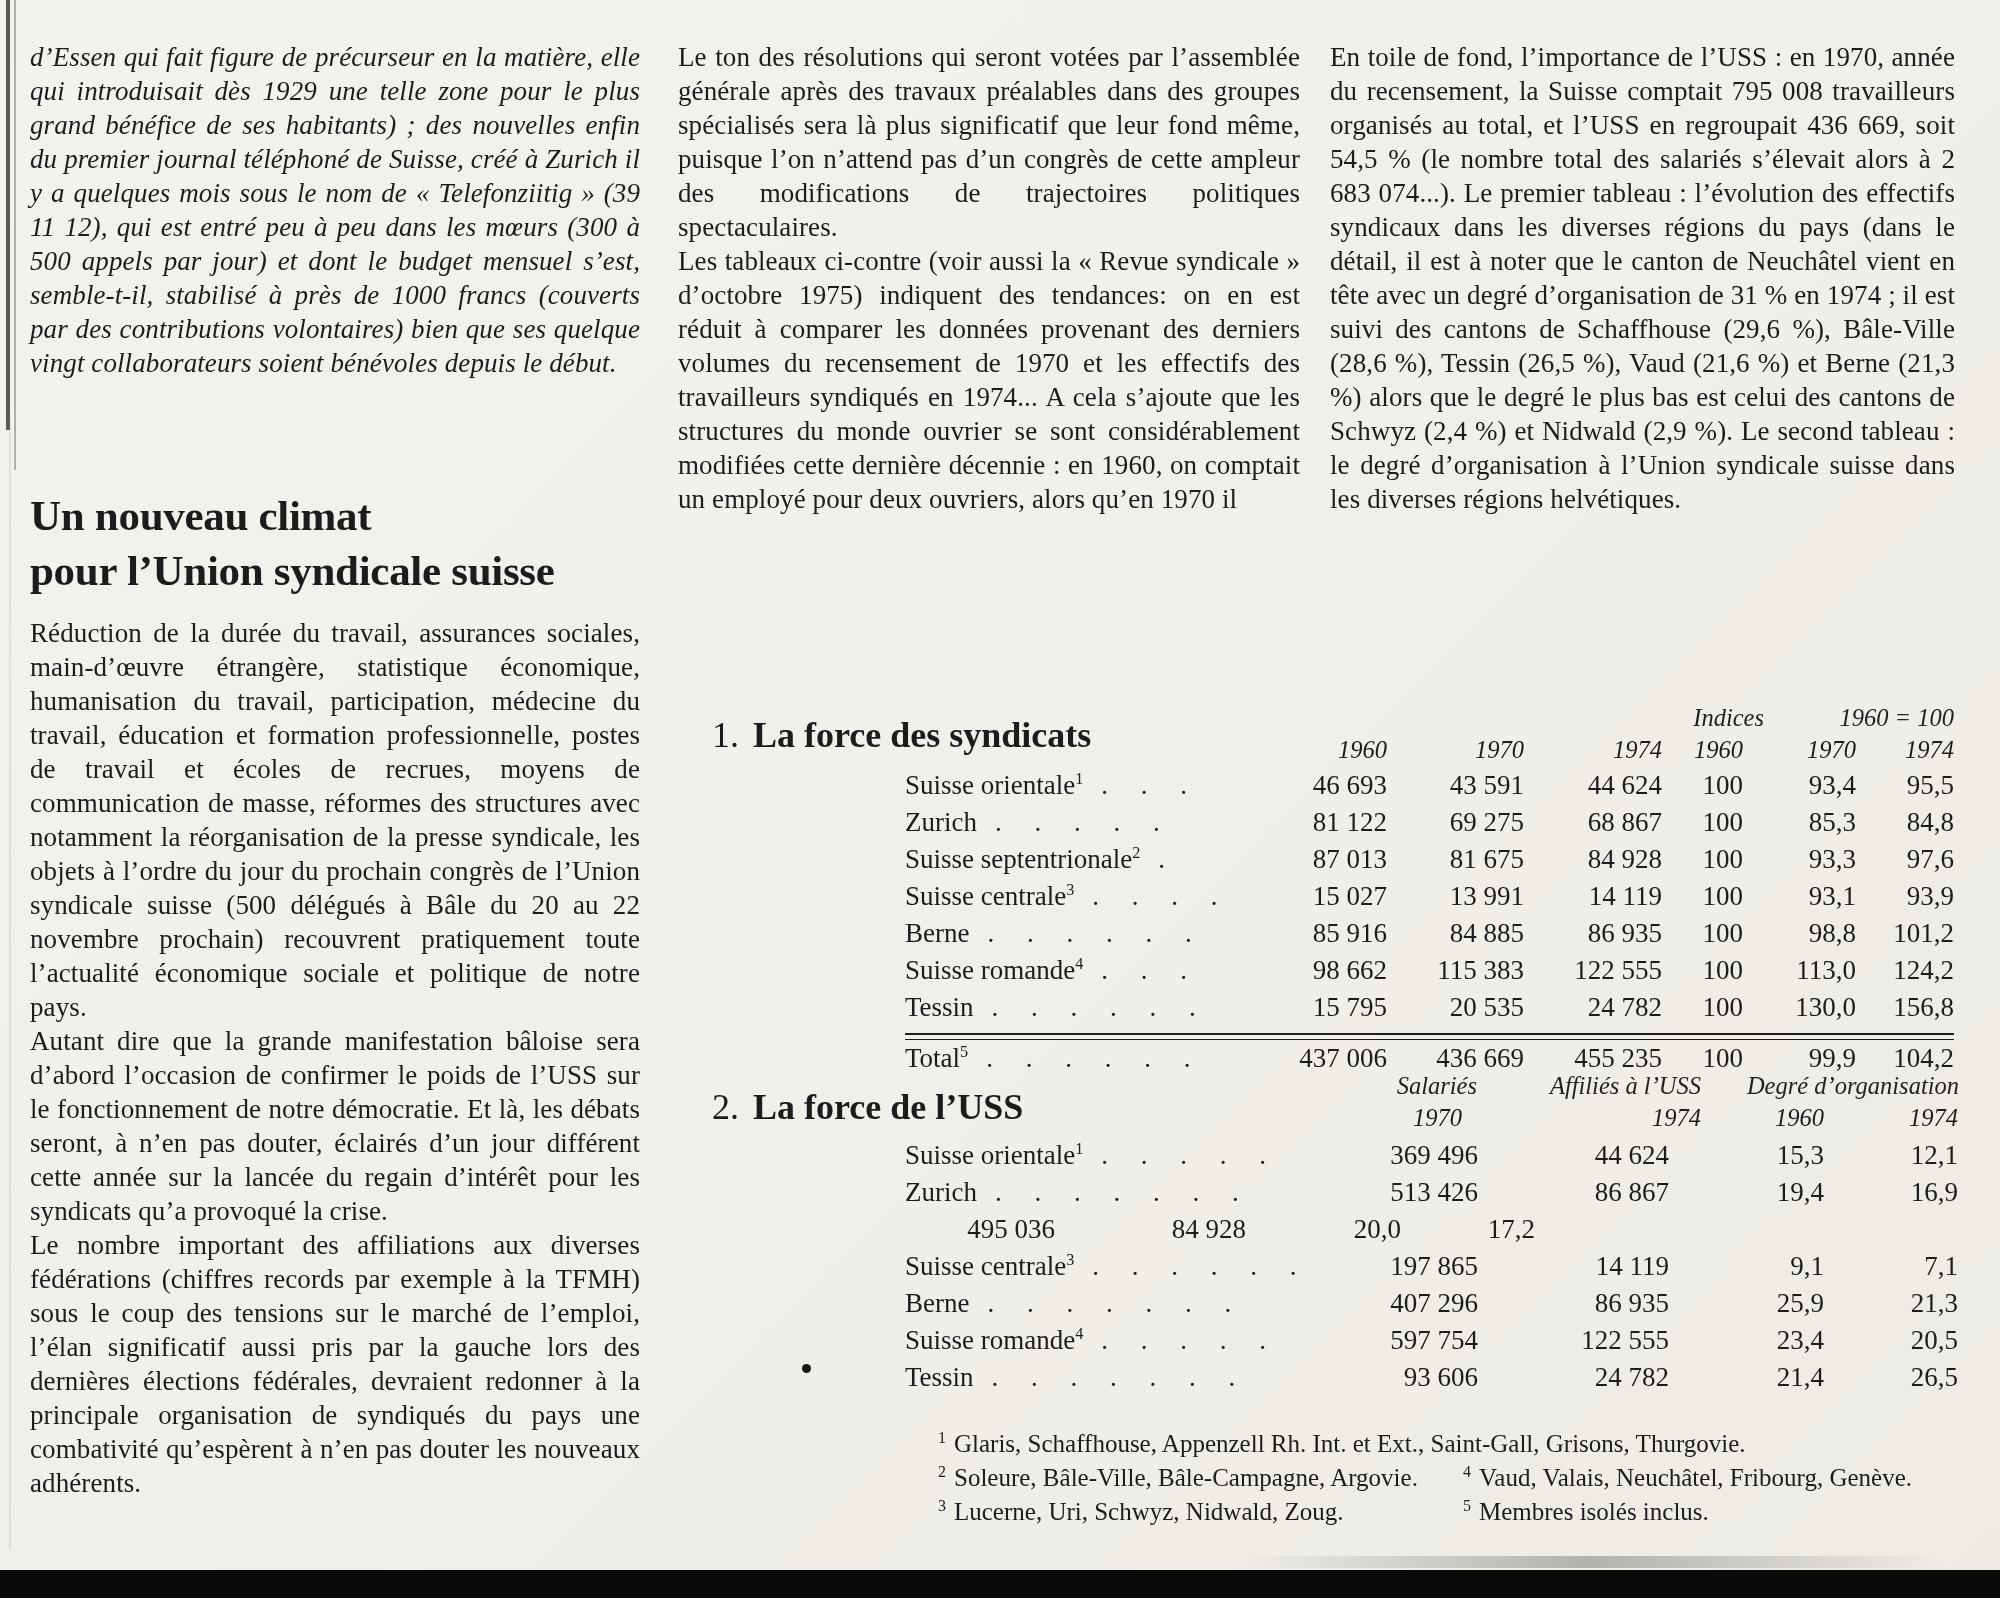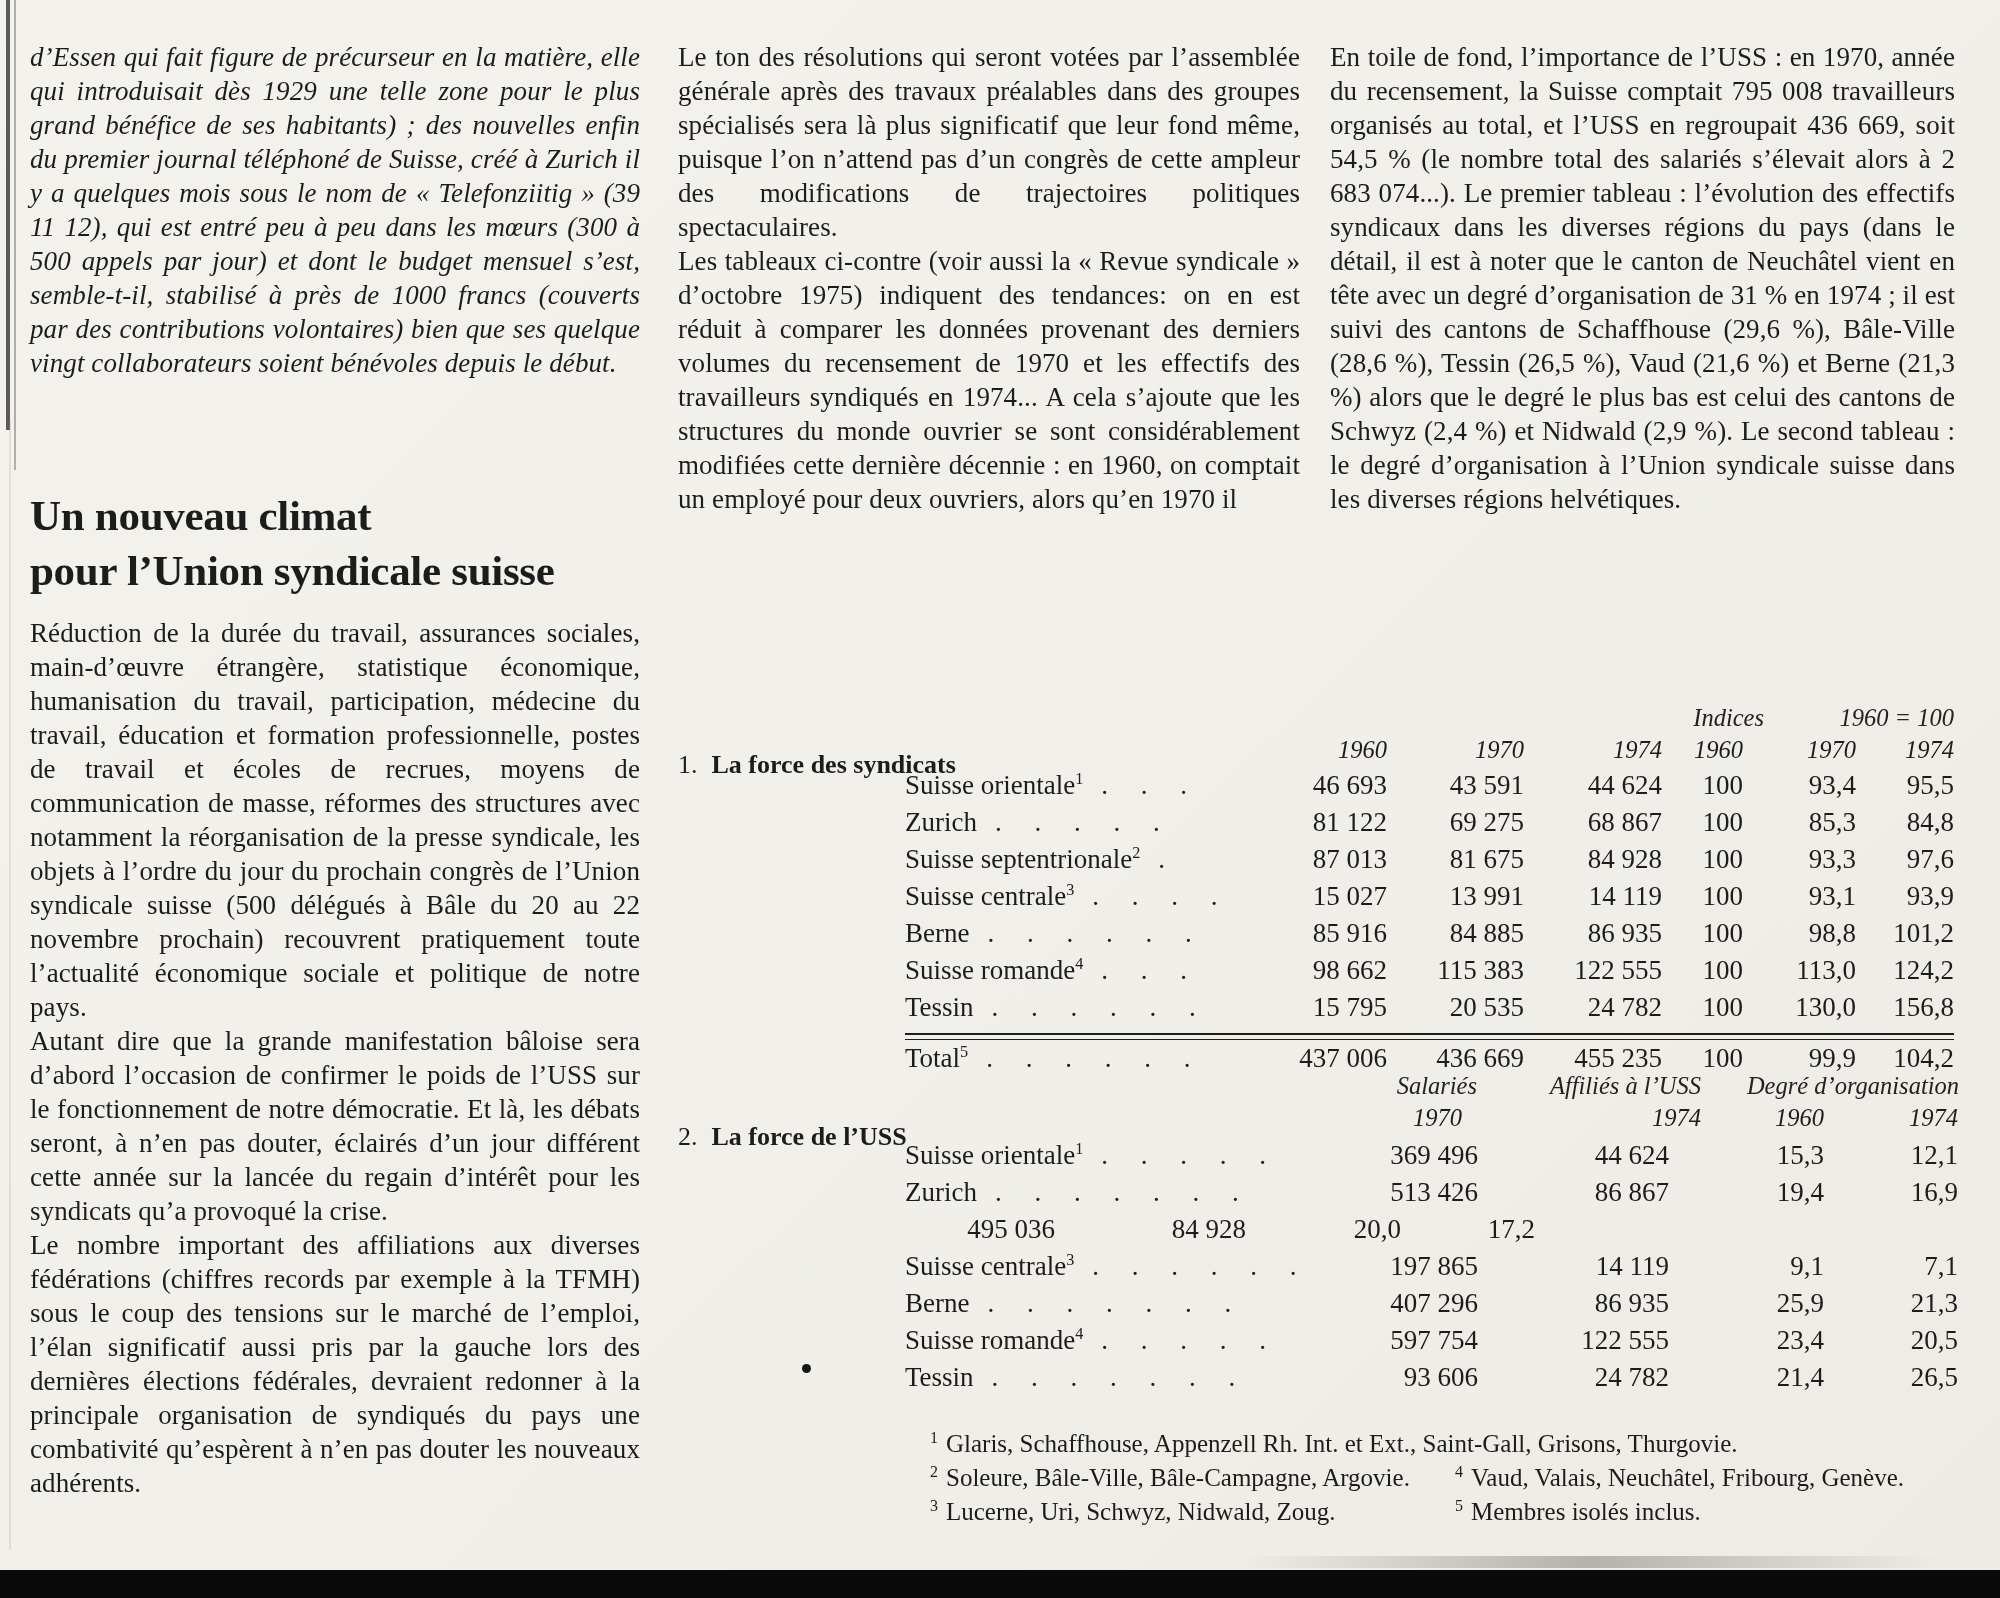--- a/index.html
+++ b/index.html
@@ -22,21 +22,21 @@
   .textblock{position:absolute;text-align:justify;font-size:27px;line-height:34px;letter-spacing:.1px;}
   .textblock p{margin:0;}
   #intro{left:30px;top:40px;width:610px;font-style:italic;}
   #headline{left:30px;top:488px;width:660px;font-weight:700;font-size:43px;line-height:55px;letter-spacing:-.3px;}
   #headline span{display:block;white-space:nowrap;}
   #left-body{left:30px;top:616px;width:610px;}
   #mid-body{left:678px;top:40px;width:622px;}
   #right-body{left:1330px;top:40px;width:625px;}
 
   
-  .t-title{position:absolute;left:678px;font-size:26px;white-space:nowrap;margin-top:36px;}
+  .t-title{position:absolute;left:712px;font-size:36px;white-space:nowrap;}
   .t-title .num{font-weight:400;margin-right:14px;}
   .t-title .ttl{font-weight:700;}
   #t1-title{top:714px;}
   #t2-title{top:1086px;}
   .ital-head{position:absolute;font-style:italic;font-size:24.5px;white-space:nowrap;color:#222;}
   .flexrow{position:absolute;left:905px;display:flex;align-items:baseline;}
   #t1-years{top:736px;width:1049px;}
   #t2-years{top:1104px;width:1053px;}
   .years .tnum{font-style:italic;font-size:24.5px;}
   .rows-mount{position:absolute;left:905px;font-size:27px;}
@@ -44,21 +44,21 @@
   #t2-rows{top:1140px;width:1053px;}
   .trow{display:flex;align-items:baseline;height:37px;}
   .tlabel{flex:1 1 auto;white-space:nowrap;overflow:visible;text-align:left;}
   .tnum{flex:0 0 auto;text-align:right;white-space:nowrap;}
   .dots{word-spacing:26px;margin-left:18px;}
   sup{font-size:.6em;line-height:0;}
   .trule{height:4px;border-top:2px solid #1e1e1e;border-bottom:1px solid #1e1e1e;margin:4px 0 3px 0;}
   .bullet{position:absolute;left:802px;top:1364px;width:9px;height:9px;border-radius:50%;background:#151515;}
 
   
-  .fn{position:absolute;font-size:25px;white-space:nowrap;}
+  .fn{position:absolute;font-size:25px;white-space:nowrap;margin-left:8px;}
   .fn sup{font-size:16px;margin-right:8px;}
 </style>
 </head>
 <body>
 
 <div class="page">
 
   <div class="edge-a"></div>
   <div class="edge-b"></div>
   <div class="edge-c"></div>

